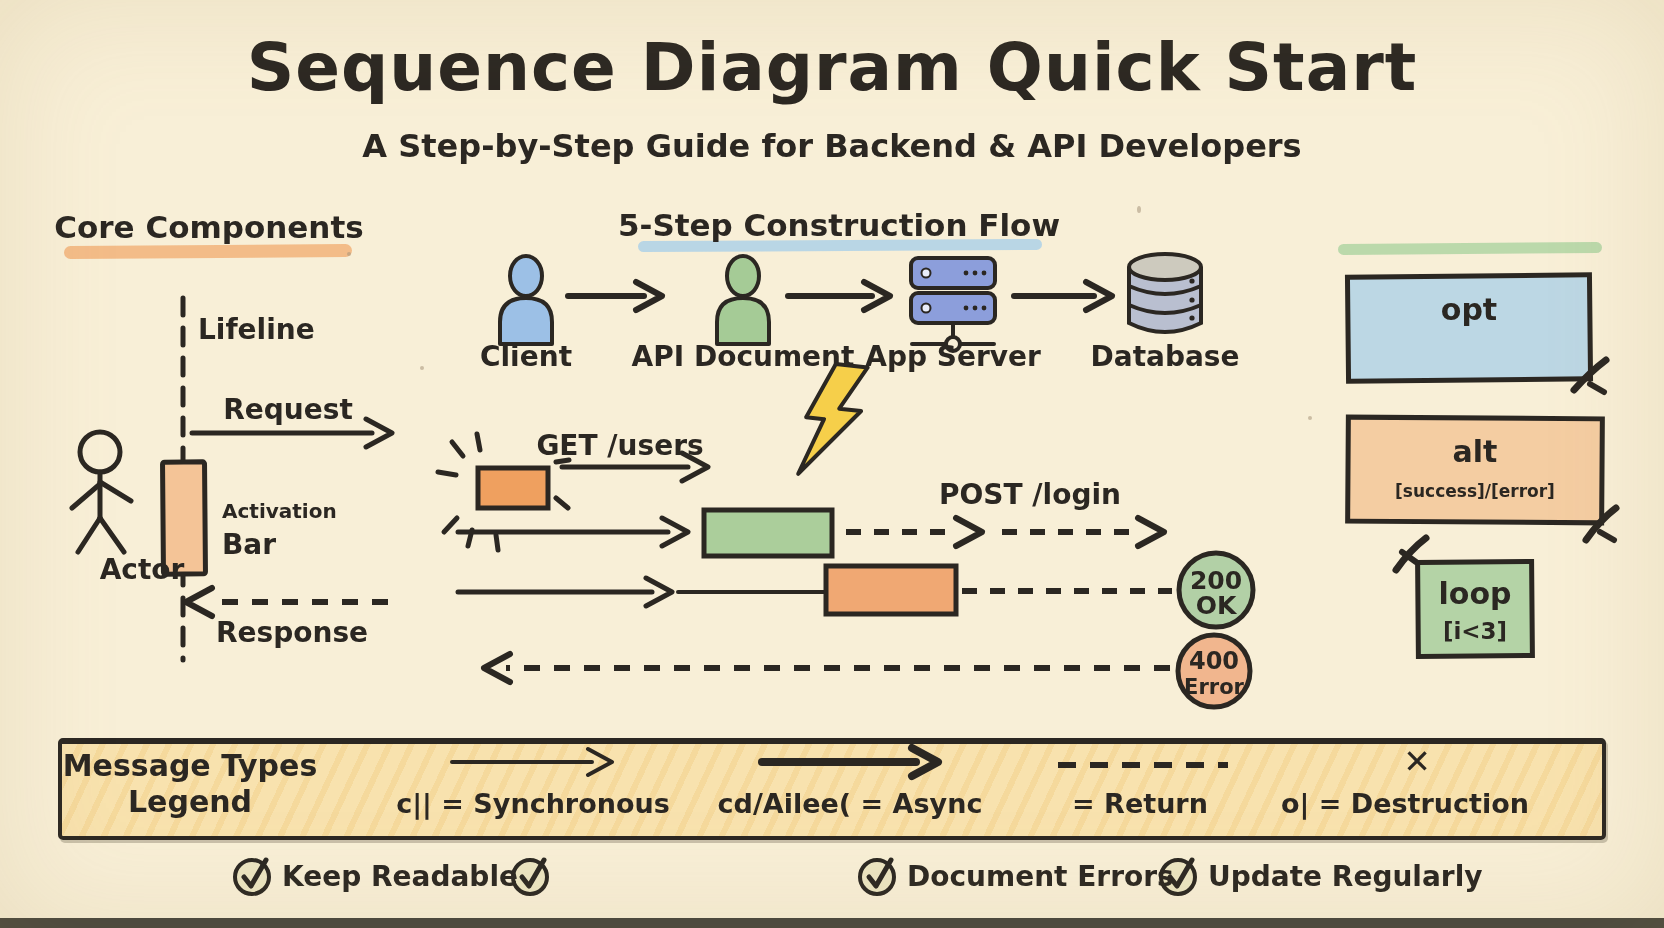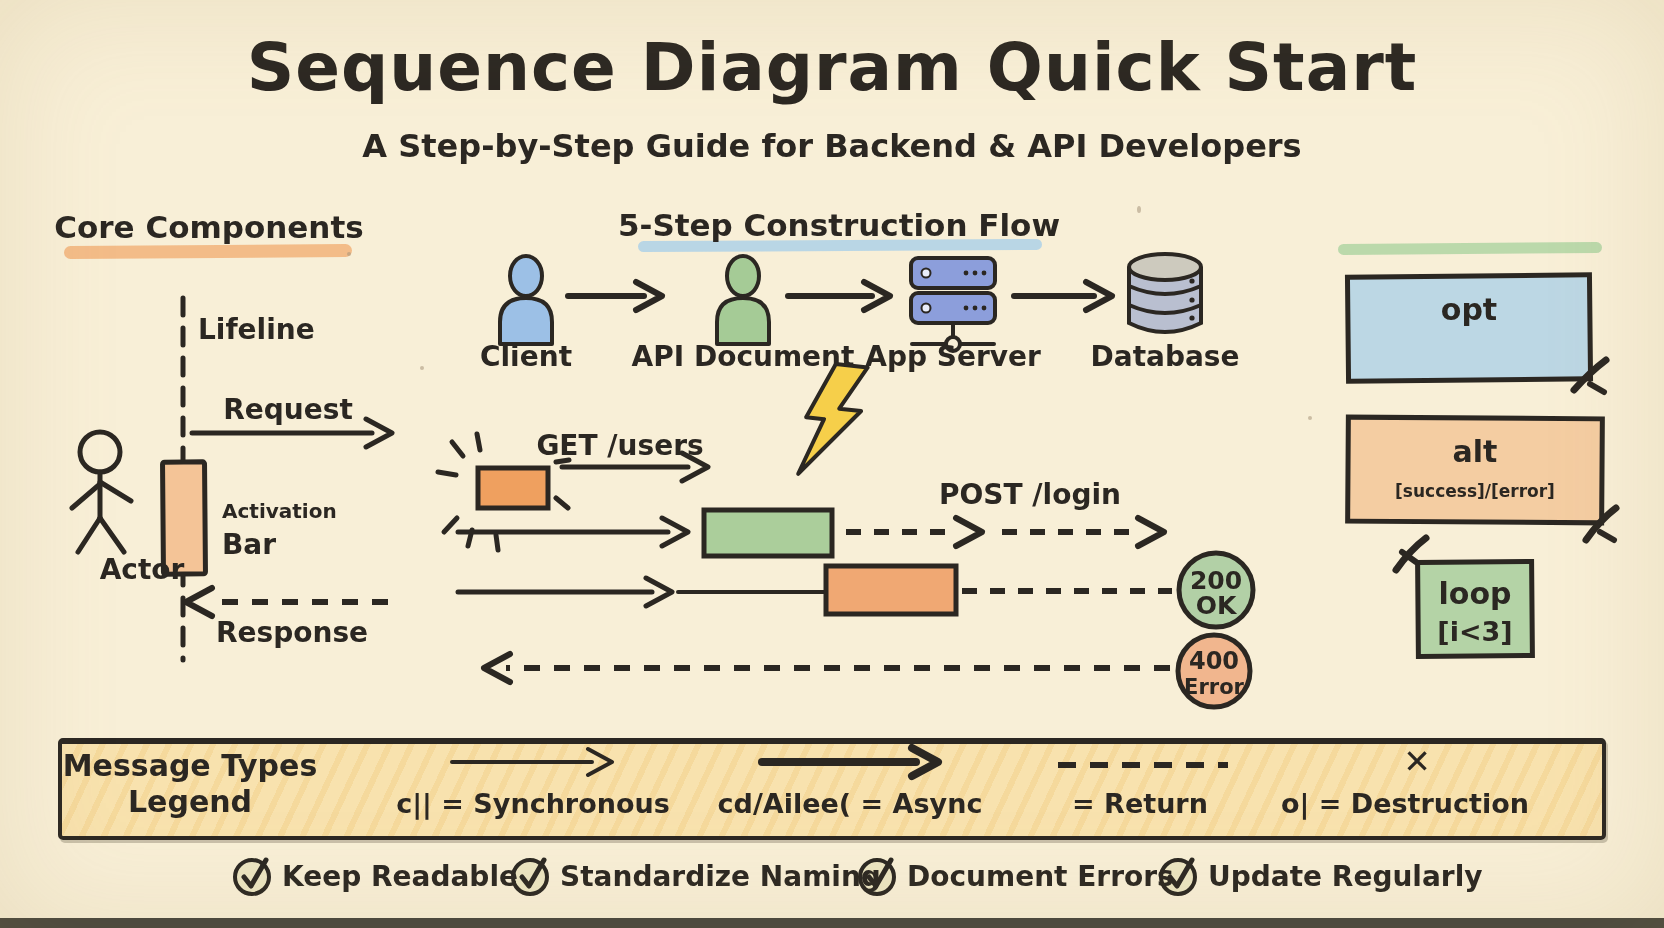--- a/index.html
+++ b/index.html
@@ -242,28 +242,27 @@
 
   <div class="lbl" style="left:1216px;top:580px;font-size:25px;font-weight:700;">200</div>
   <div class="lbl" style="left:1216px;top:605px;font-size:25px;font-weight:700;">OK</div>
   <div class="lbl" style="left:1214px;top:661px;font-size:24px;font-weight:700;">400</div>
   <div class="lbl" style="left:1214px;top:687px;font-size:21px;font-weight:700;text-align:center;">Error</div>
 
   <div class="lbl" style="left:1469px;top:310px;font-size:30px;">opt</div>
   <div class="lbl" style="left:1475px;top:452px;font-size:30px;">alt</div>
   <div class="lbl" style="left:1475px;top:491px;font-size:17px;">[success]/[error]</div>
   <div class="lbl" style="left:1475px;top:594px;font-size:30px;">loop</div>
-  <div class="lbl" style="left:1475px;top:631px;font-size:27px;">[i&lt;3]</div>
+  <div class="lbl" style="left:1475px;top:631px;font-size:23px;">[i&lt;3]</div>
 
   <div class="lbl" style="left:190px;top:766px;font-size:30px;">Message Types</div>
   <div class="lbl" style="left:190px;top:802px;font-size:30px;">Legend</div>
   <div class="lbl" style="left:533px;top:803px;font-size:27px;">c|| = Synchronous</div>
   <div class="lbl" style="left:850px;top:803px;font-size:27px;">cd/Ailee( = Async</div>
   <div class="lbl" style="left:1140px;top:803px;font-size:27px;">= Return</div>
   <div class="lbl" style="left:1417px;top:761px;font-size:33px;font-weight:700;">✕</div>
   <div class="lbl" style="left:1405px;top:803px;font-size:27px;">o| = Destruction</div>
 
   <div class="lbl-left" style="left:282px;top:877px;font-size:28px;">Keep Readable</div>
-  <div class="lbl-left" style="left:560px;top:877px;font-size:28px;">Standardize Naming</div>
   <div class="lbl-left" style="left:907px;top:877px;font-size:28px;">Document Errors</div>
   <div class="lbl-left" style="left:1208px;top:877px;font-size:28px;text-align:center;">Update Regularly</div>
 
 </div>
 
 </body></html>

